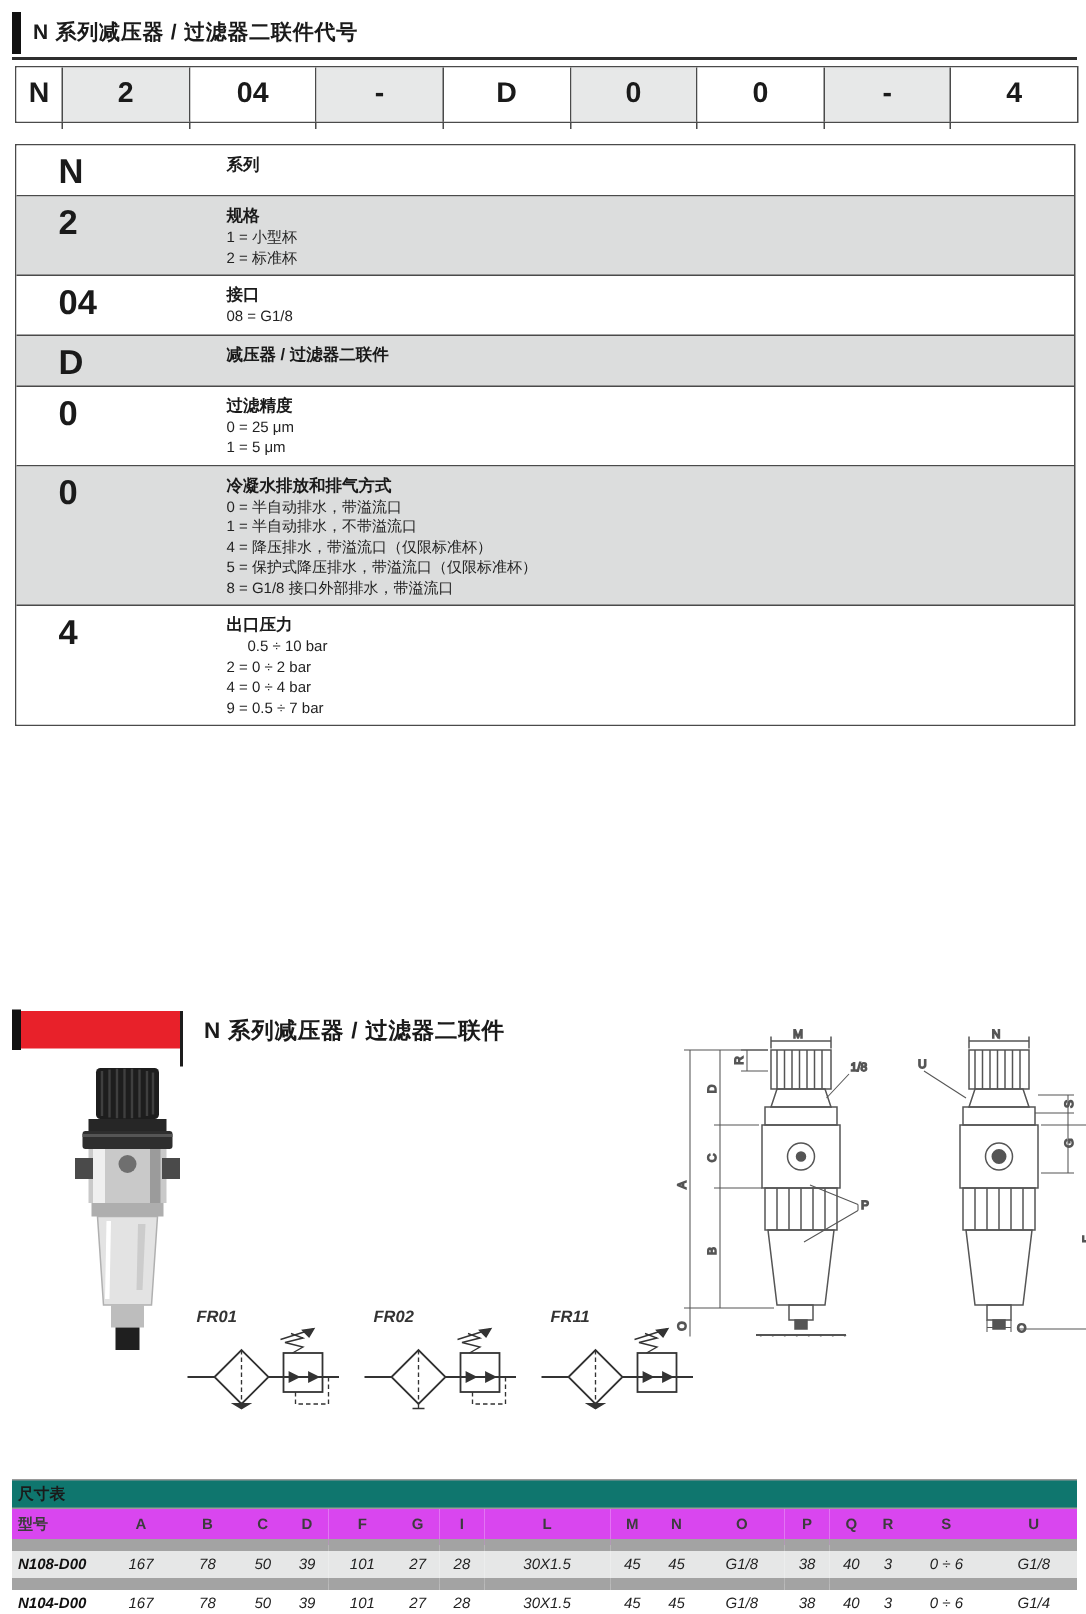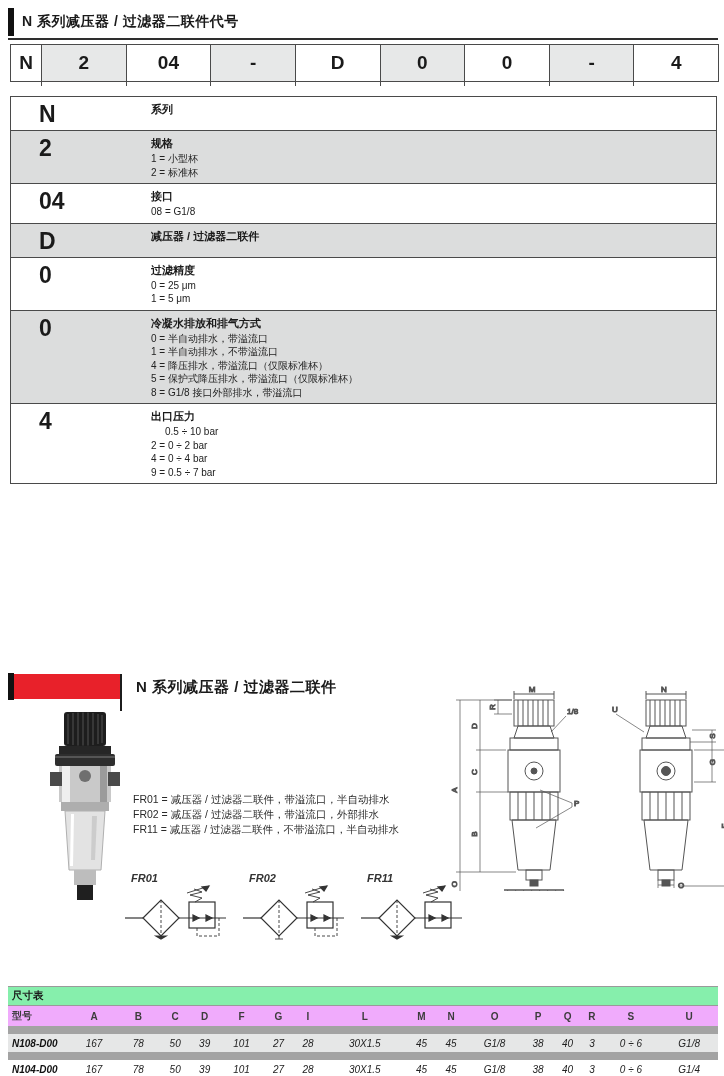--- a/index.html
+++ b/index.html
@@ -51,24 +51,24 @@
   .symbol-block{position:relative;width:108px;}
   .symbol-label{font-size:11px;font-style:italic;font-weight:bold;color:#333;margin-left:8px;}
   .symbol-block svg{display:block;}
 
   
   .drawings{position:absolute;left:446px;top:686px;display:flex;gap:6px;}
   .tdraw text{font-family:"Liberation Sans",sans-serif;font-size:8px;fill:#444;}
 
   
   .dim-wrap{position:absolute;left:8px;top:986px;width:710px;}
-  .dim-caption{border-top:1px solid #9a9a9a;border-bottom:1px solid #9a9a9a;background:#86efac;
+  .dim-caption{border-top:1px solid #9a9a9a;border-bottom:1px solid #9a9a9a;background:#0f766e;
                font-size:10.5px;font-weight:bold;padding:2px 4px 2px 4px;}
   table.dim{width:100%;border-collapse:collapse;font-size:10px;}
-  table.dim th{font-weight:bold;color:#3c3c3c;padding:3px 0;text-align:center;background:#f0abfc;}
+  table.dim th{font-weight:bold;color:#3c3c3c;padding:3px 0;text-align:center;background:#d946ef;}
   table.dim th:first-child{text-align:left;padding-left:4px;font-size:10px;}
   table.dim td{text-align:center;padding:3.5px 0;color:#222;border-top:8px solid #a3a3a3;font-style:italic;}
   table.dim td:first-child{text-align:left;padding-left:4px;font-weight:bold;color:#111;}
   table.dim tr.alt td{background:#e6e7e7;}
   table.dim{border-bottom:2px solid #3d3d3d;}
 </style>
 </head>
 <body>
 
 <div class="page">
@@ -168,25 +168,20 @@
       <circle cx="45" cy="66" r="6" fill="#6f6f6f"></circle>
       <rect x="21" y="92" width="48" height="9" fill="#aeaeae"></rect>
       <path d="M25 101 L65 101 L61 160 L29 160 Z" fill="#e3e3e3" stroke="#b0b0b0" stroke-width="1"></path>
       <path d="M31 104 L34 104 L33 156 L30 156 Z" fill="#ffffff"></path>
       <path d="M52 106 L57 106 L55 150 L51 150 Z" fill="#cccccc"></path>
       <rect x="34" y="160" width="22" height="15" fill="#bdbdbd"></rect>
       <rect x="37" y="175" width="16" height="15" fill="#1f1f1f"></rect>
     </svg>
   </div>
 
-  <div class="variant-lines">
-      <div class="variant-line">FR01 = 减压器 / 过滤器二联件，带溢流口，半自动排水</div>
-      <div class="variant-line">FR02 = 减压器 / 过滤器二联件，带溢流口，外部排水</div>
-      <div class="variant-line">FR11 = 减压器 / 过滤器二联件，不带溢流口，半自动排水</div>
-    </div>
 
   <div class="symbols">
       <div class="symbol-block">
         <div class="symbol-label">FR01</div>
         <div>
           <svg width="106" height="56" viewBox="0 0 106 56" fill="none" stroke="#333" stroke-width="1.2">
             <path d="M2 34 H20"></path>
             <path d="M20 34 L38 16 L56 34 L38 52 Z"></path>
             <path d="M38 16 V52" stroke-dasharray="3 2" stroke-width="0.9"></path>
             <path d="M33 52 L43 52 L38 55 Z" fill="#333"></path>

